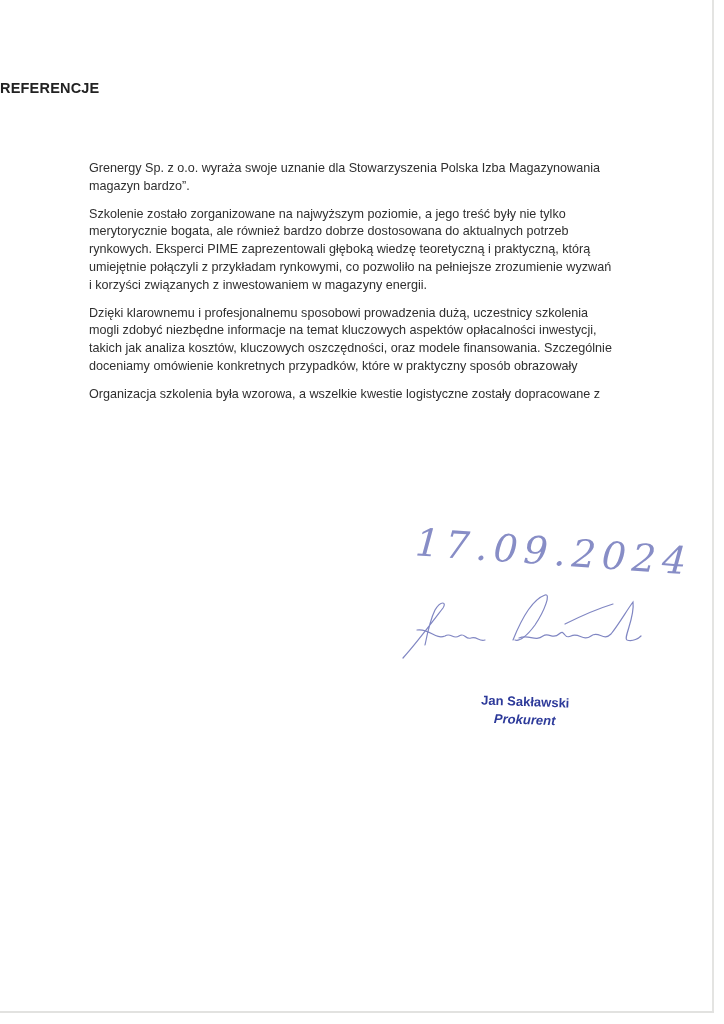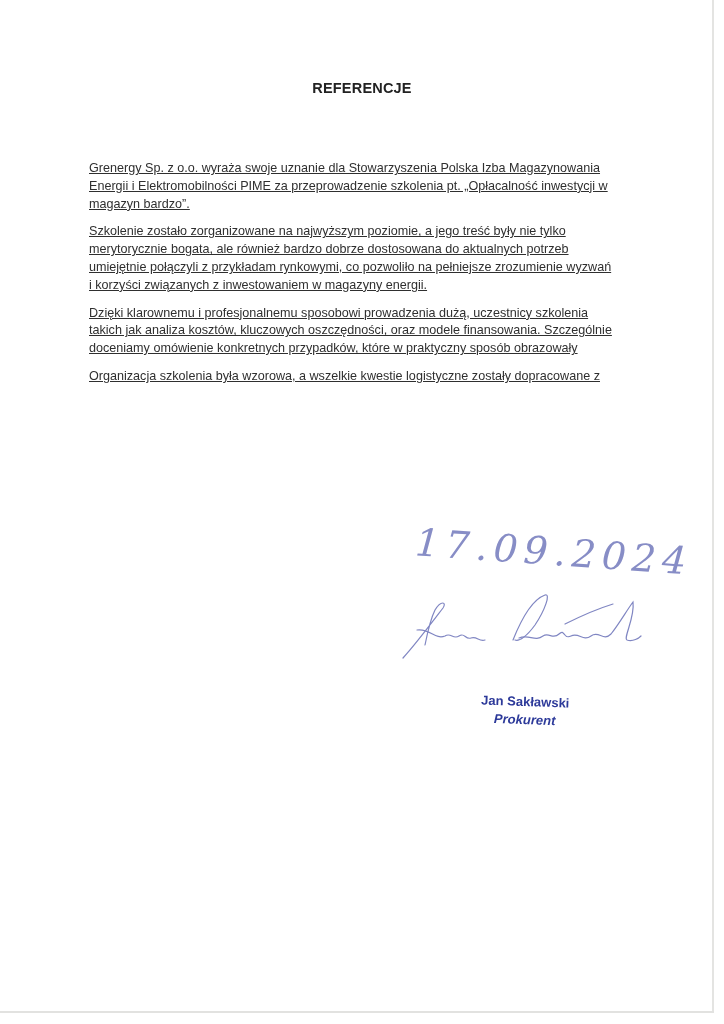--- a/index.html
+++ b/index.html
@@ -3,26 +3,26 @@
 <meta charset="utf-8">
 <style>
   html, body { margin: 0; padding: 0; }
   body {
     width: 724px; height: 1024px; background: #ffffff; position: relative; overflow: hidden;
     font-family: "Liberation Sans", "DejaVu Sans", sans-serif; color: #2b2b2b;
   }
   .page-edge-right { position: absolute; left: 712px; top: 0; width: 2px; height: 1013px; background: #e4e4e2; }
   .page-edge-bottom { position: absolute; left: 0; top: 1011px; width: 714px; height: 2px; background: #e2e2e0; }
   .title {
-    position: absolute; left: 0; width: 724px; top: 80px; text-align: center;
+    position: absolute; left: 0; width: 724px; top: 80px; 
     font-weight: bold; font-size: 14.5px; letter-spacing: 0.2px; color: #222;
   }
   .body-text {
     position: absolute; left: 89px; width: 560px; top: 160px;
-    font-size: 12.6px; line-height: 17.8px; color: #2f2f2f; text-decoration: underline;
+    font-size: 12.6px; line-height: 17.8px; color: #2f2f2f;
   }
   .para { margin: 0 0 10px 0; }
   .line { display: block; white-space: nowrap; }
   .handwriting {
     position: absolute; font-family: "DejaVu Serif", serif; font-style: italic; color: #6a71b8;
     font-weight: normal;
   }
   .date-hand { left: 415px; top: 530px; font-size: 38px; letter-spacing: 6px; transform: rotate(4deg); opacity: 0.8; }
   .sig-svg { position: absolute; left: 395px; top: 590px; }
   .stamp {
@@ -35,31 +35,32 @@
 <body>
 
 <div class="page-edge-right"></div>
 <div class="page-edge-bottom"></div>
 
 <div class="title">REFERENCJE</div>
 
 <div class="body-text">
   <p class="para">
     <span class="line">Grenergy Sp. z o.o. wyraża swoje uznanie dla Stowarzyszenia Polska Izba Magazynowania</span>
-    <span class="line">Energii i Elektromobilności PIME za przeprowadzenie szkolenia pt. „Opłacalność inwestycji w</span>
     <span class="line">magazyn bardzo”.</span>
   </p>
   <p class="para">
     <span class="line">Szkolenie zostało zorganizowane na najwyższym poziomie, a jego treść były nie tylko</span>
     <span class="line">merytorycznie bogata, ale również bardzo dobrze dostosowana do aktualnych potrzeb</span>
+    <span class="line">rynkowych. Eksperci PIME zaprezentowali głęboką wiedzę teoretyczną i praktyczną, którą</span>
     <span class="line">umiejętnie połączyli z przykładam rynkowymi, co pozwoliło na pełniejsze zrozumienie wyzwań</span>
     <span class="line">i korzyści związanych z inwestowaniem w magazyny energii.</span>
   </p>
   <p class="para">
     <span class="line">Dzięki klarownemu i profesjonalnemu sposobowi prowadzenia dużą, uczestnicy szkolenia</span>
+    <span class="line">mogli zdobyć niezbędne informacje na temat kluczowych aspektów opłacalności inwestycji,</span>
     <span class="line">takich jak analiza kosztów, kluczowych oszczędności, oraz modele finansowania. Szczególnie</span>
     <span class="line">doceniamy omówienie konkretnych przypadków, które w praktyczny sposób obrazowały</span>
   </p>
   <p class="para">
     <span class="line">Organizacja szkolenia była wzorowa, a wszelkie kwestie logistyczne zostały dopracowane z</span>
   </p>
 </div>
 
 <div class="handwriting date-hand">17.09.2024</div>
 

